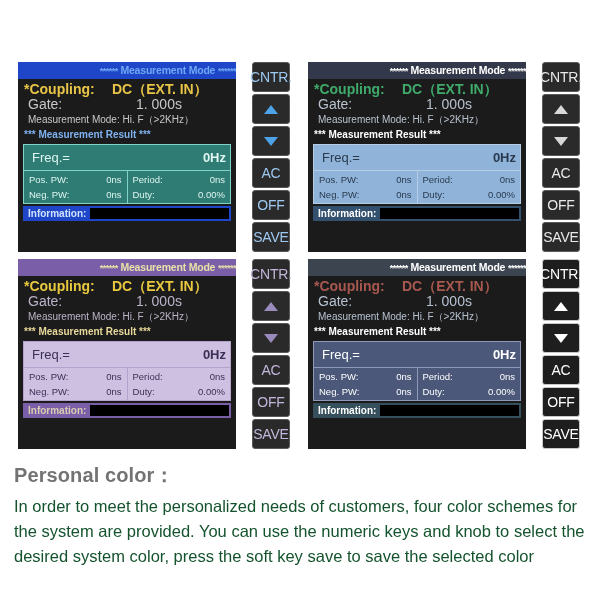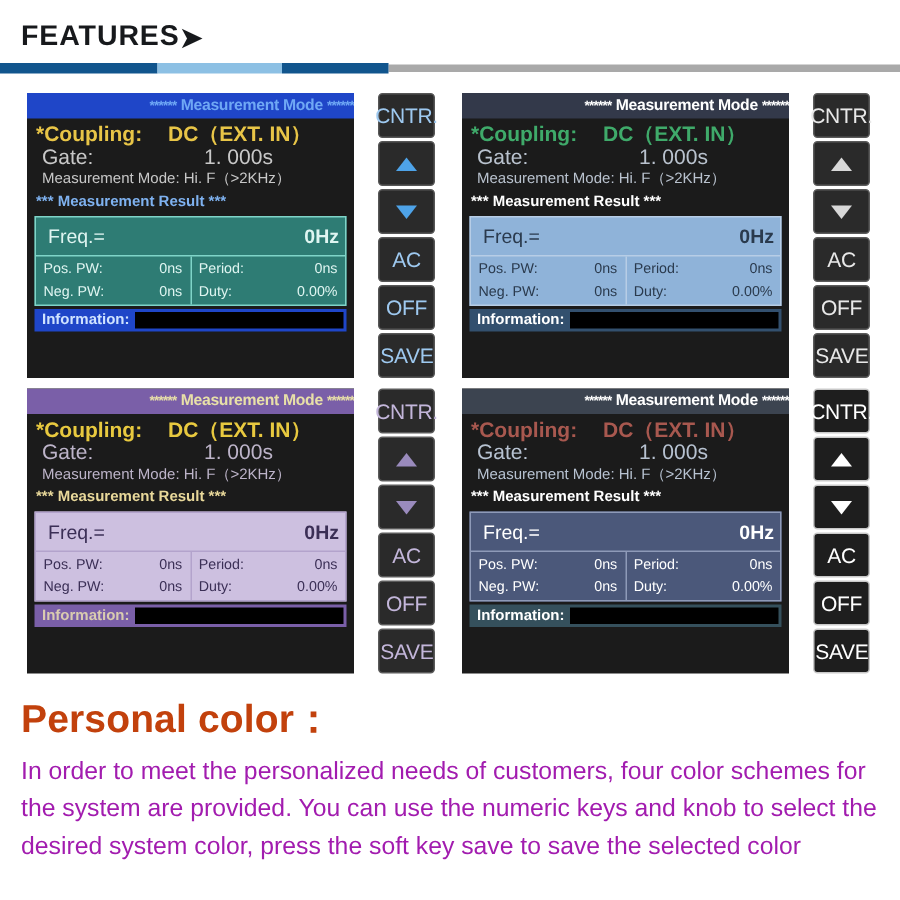--- a/index.html
+++ b/index.html
@@ -210,64 +210,54 @@
     border-width: 1px;
     border-style: solid;
     border-radius: 3px;
     display: flex;
     align-items: center;
     justify-content: center;
     font-size: 14px;
     box-sizing: border-box;
     letter-spacing: -0.2px;
   }
-  .skey:last-child { margin-bottom: 0; justify-content: flex-end; }
+  .skey:last-child { margin-bottom: 0; }
   .tri {
     width: 0; height: 0;
     border-left: 7px solid transparent;
     border-right: 7px solid transparent;
   }
   .tri-up { border-bottom-width: 9px; border-bottom-style: solid; }
   .tri-dn { border-top-width: 9px; border-top-style: solid; }
 
   
   .copy {
     position: absolute;
     left: 14px;
     top: 462px;
     width: 572px;
   }
   .copy-title {
-    font-size: 26px;
+    font-size: 20px;
     font-weight: bold;
-    color: #c2410c;
+    color: #737373;
     margin-bottom: 5px;
     letter-spacing: 0.1px;
   }
   .copy-body {
     font-size: 16.5px;
     line-height: 25px;
-    color: #a21caf;
+    color: #14532d;
   }
 </style>
 </head>
 <body>
 
 <div id="root">
 
-  <div class="header">
-    <div class="header-title">FEATURES</div>
-    <div class="header-arrow">➤</div>
-    <div class="rule">
-      <div class="rule-seg rule-d"></div>
-      <div class="rule-seg rule-a"></div>
-      <div class="rule-seg rule-b"></div>
-      <div class="rule-seg rule-c"></div>
-    </div>
-  </div>
 
   <div class="panels">
 
     <div class="panel p-tl">
       <div class="screen" id="screen-0" style="background: rgb(27, 27, 27);">
         <div class="title-bar" style="background: rgb(31, 70, 200); color: rgb(111, 168, 245);">
           <span class="stars">******</span>
           <span>Measurement Mode</span>
           <span class="stars">******</span>
         </div>

